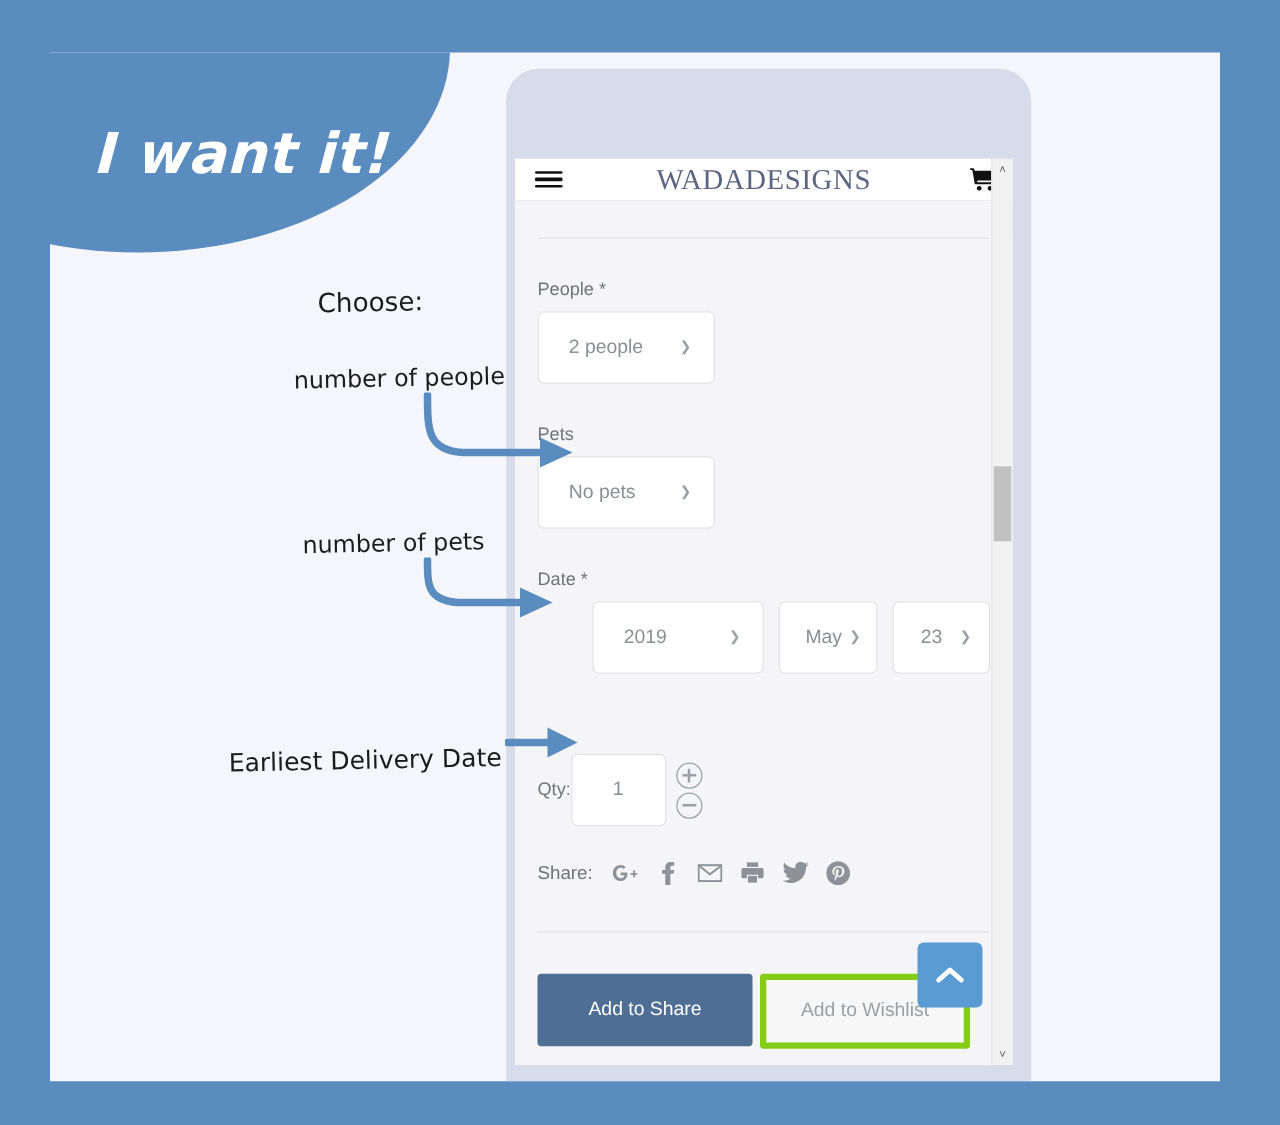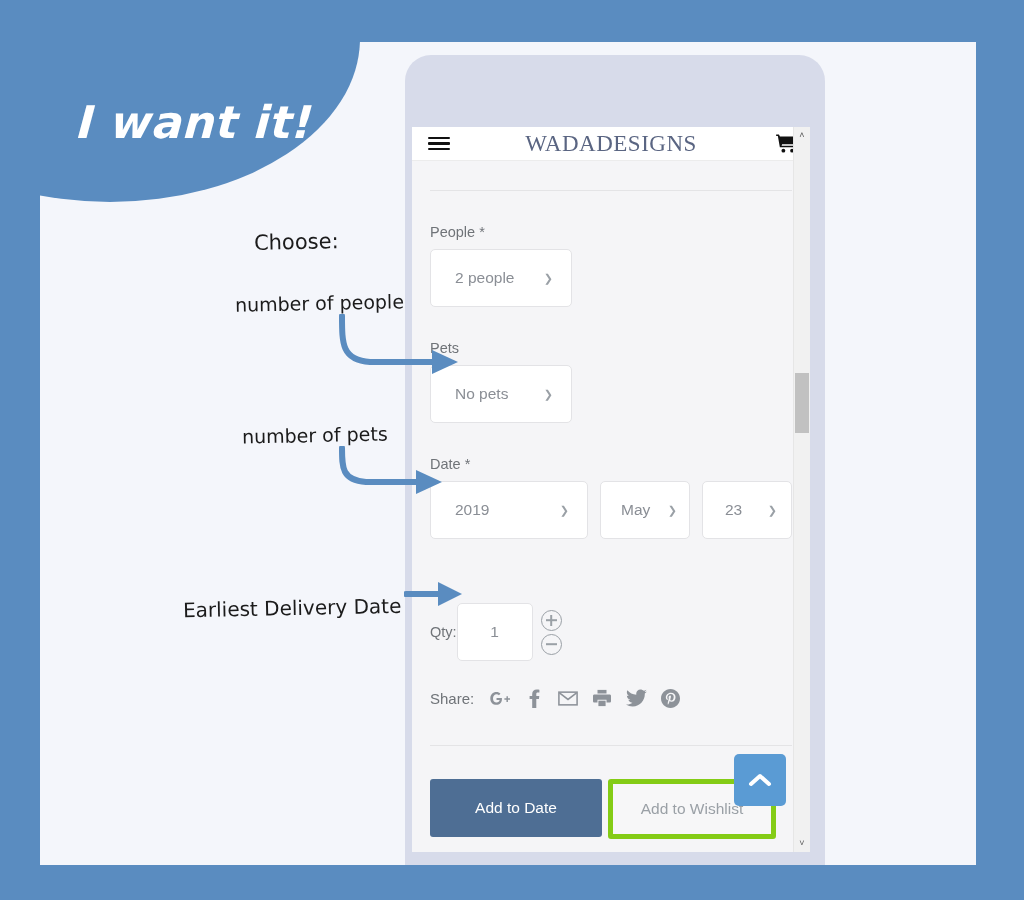--- a/index.html
+++ b/index.html
@@ -149,21 +149,21 @@
   }
   .select-box .chev {
     padding-right: 18px;
     color: #9aa0a6;
     font-size: 11px;
     line-height: 1;
   }
   #people-select { width: 142px; align-items: center; }
   #pets-select   { width: 142px; }
 
-  #date-row { display: flex; gap: 12px; }
+  #date-row { display: flex; gap: 12px; margin-left: 44px; }
   #date-year  { width: 158px; }
   #date-month { width: 90px; }
   #date-day   { width: 90px; }
   #date-month .sel-val { padding-left: 20px; }
   #date-month .chev { padding-right: 12px; }
   #date-day .sel-val { padding-left: 22px; }
   #date-day .chev { padding-right: 14px; }
 
   
   #qty-row {
@@ -404,21 +404,21 @@
           <span class="share-icon">
             <svg width="19" height="19" viewBox="0 0 20 20" fill="currentColor">
               <path d="M10 0C4.5 0 0 4.5 0 10c0 5.5 4.5 10 10 10s10-4.5 10-10C20 4.5 15.5 0 10 0zm.8 13.4c-.8 0-1.5-.4-1.8-.9 0 0-.4 1.7-.5 2.1-.2.6-.7 1.3-1 1.8-.1.1-.3.1-.3-.1 0-.3-.2-1.4 0-2.2.1-.4 1-4.1 1-4.1s-.2-.5-.2-1.2c0-1.1.7-2 1.5-2 .7 0 1 .5 1 1.1 0 .7-.4 1.8-.7 2.8-.2.8.4 1.5 1.2 1.5 1.4 0 2.4-1.8 2.4-4 0-1.6-1.1-2.9-3.1-2.9-2.3 0-3.7 1.7-3.7 3.6 0 .7.2 1.1.5 1.5.2.2.2.2.1.5 0 .1-.1.4-.2.5-.1.2-.2.2-.4.2-1-.4-1.5-1.6-1.5-2.9 0-2.1 1.8-4.7 5.4-4.7 2.9 0 4.8 2.1 4.8 4.3 0 3-1.6 5.1-4.1 5.1z"></path>
             </svg>
           </span>
         </div>
 
         <div id="bottom-rule"></div>
 
         <div id="actions">
-          <button id="add-cart">Add to Date</button>
+          <button id="add-cart">Add to Share</button>
           <button id="add-wishlist">Add to Wishlist</button>
         </div>
       </div>
 
       <div id="scroll-top-fab">
         <svg width="24" height="16" viewBox="0 0 24 16" fill="none" stroke="#ffffff" stroke-width="4" stroke-linecap="round" stroke-linejoin="round">
           <path d="M3 12 L12 4 L21 12"></path>
         </svg>
       </div>
 

